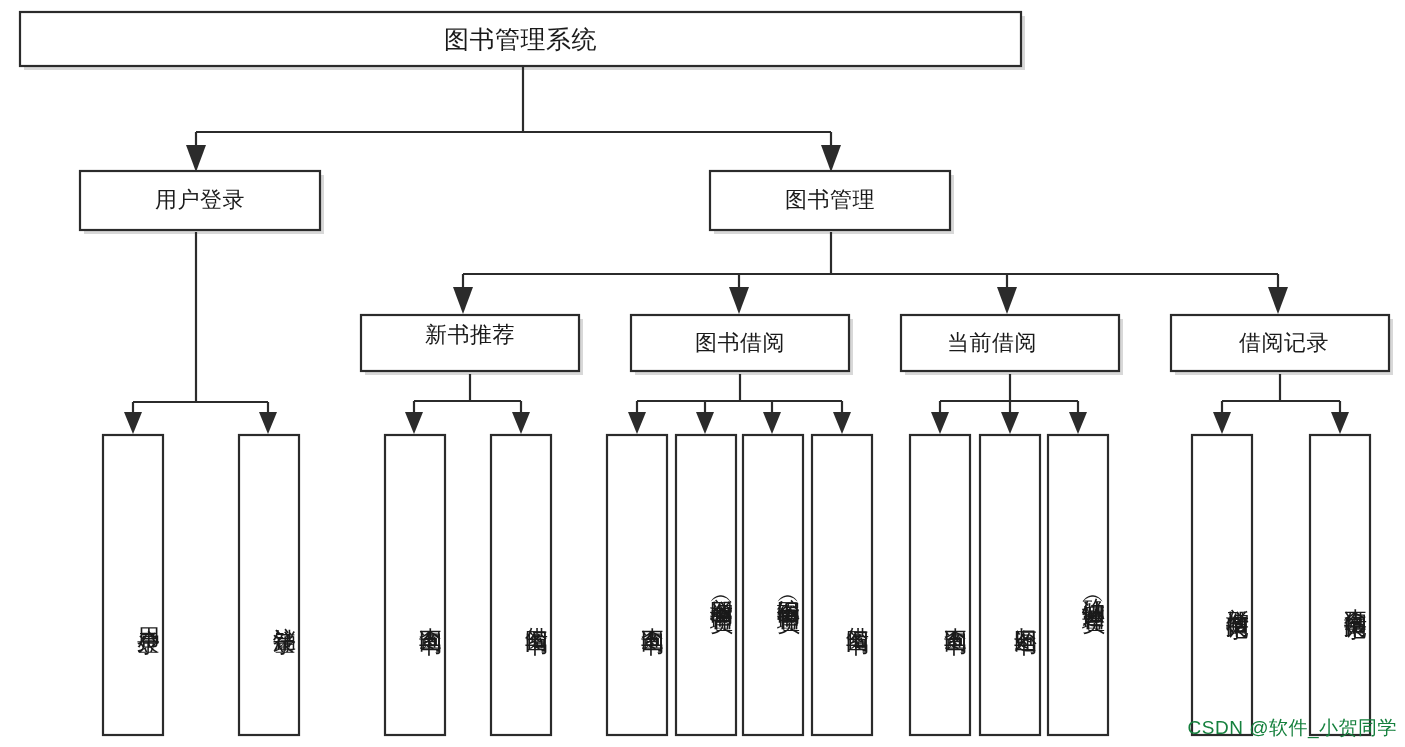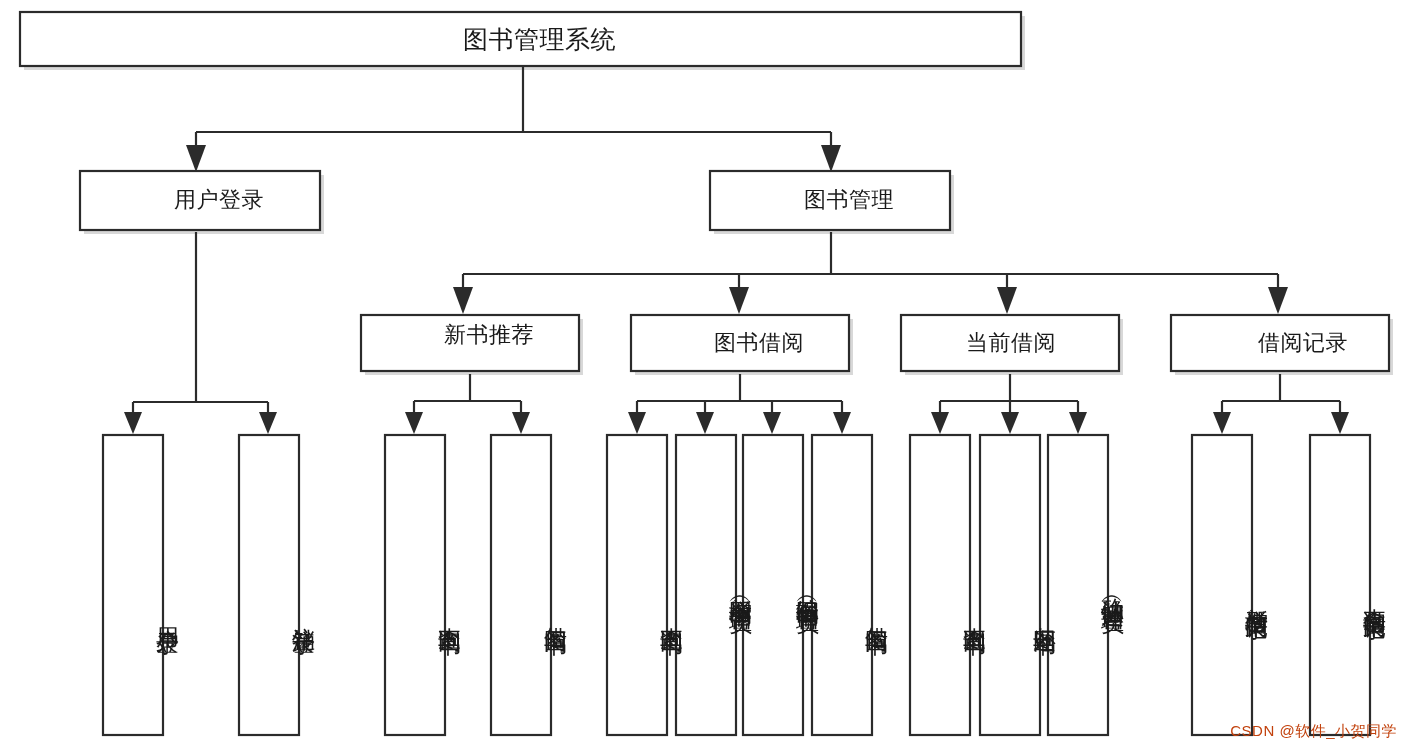--- a/index.html
+++ b/index.html
@@ -45,21 +45,20 @@
   }
   .node-label {
     position: absolute;
     display: flex;
     align-items: center;
     justify-content: center;
     color: #1a1a1a;
     font-family: "Liberation Sans", "DejaVu Sans", sans-serif;
     pointer-events: none;
     box-sizing: border-box;
-    margin-left: 19px;
   }
   .node-label.horiz {
     font-size: 22px;
     letter-spacing: 0.5px;
     line-height: 1.2;
     white-space: nowrap;
   }
   .node-label.vert {
     writing-mode: vertical-rl;
     text-orientation: upright;
@@ -69,22 +68,22 @@
     align-items: flex-start;
     justify-content: center;
     padding-top: 6px;
     white-space: normal;
     text-align: left;
   }
   .watermark {
     position: absolute;
     right: 8px;
     bottom: 6px;
-    font-size: 15px;
-    color: #c2410c;
+    font-size: 19px;
+    color: #15803d;
     font-family: "Liberation Sans", "DejaVu Sans", sans-serif;
     letter-spacing: 0.5px;
     user-select: none;
   }
 </style>
 </head>
 <body>
 
 <div id="canvas">
 

